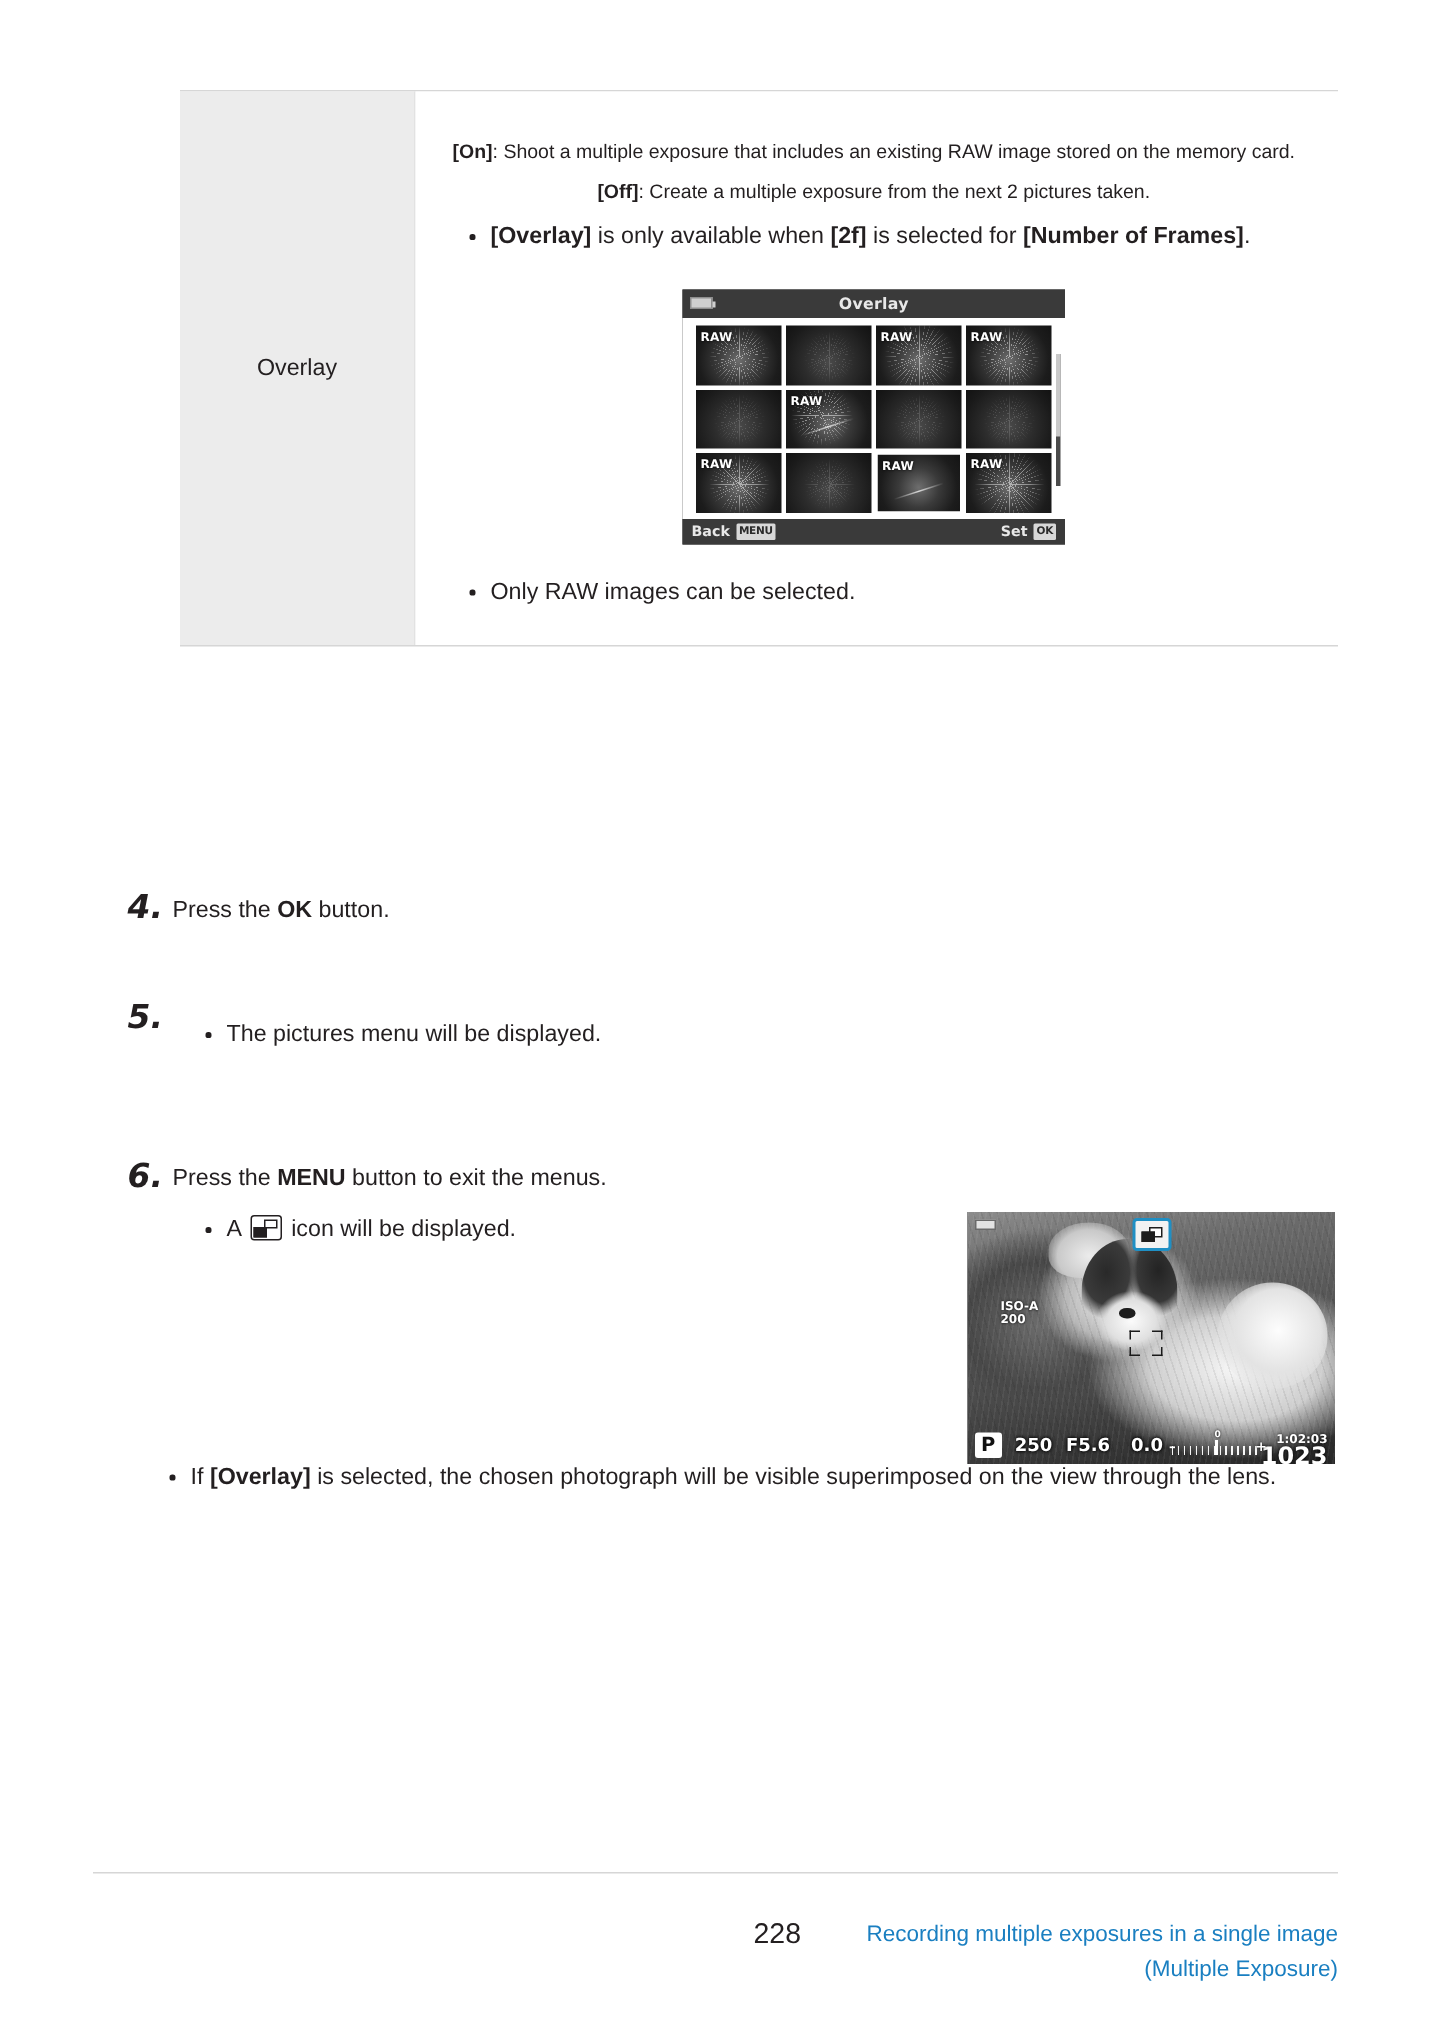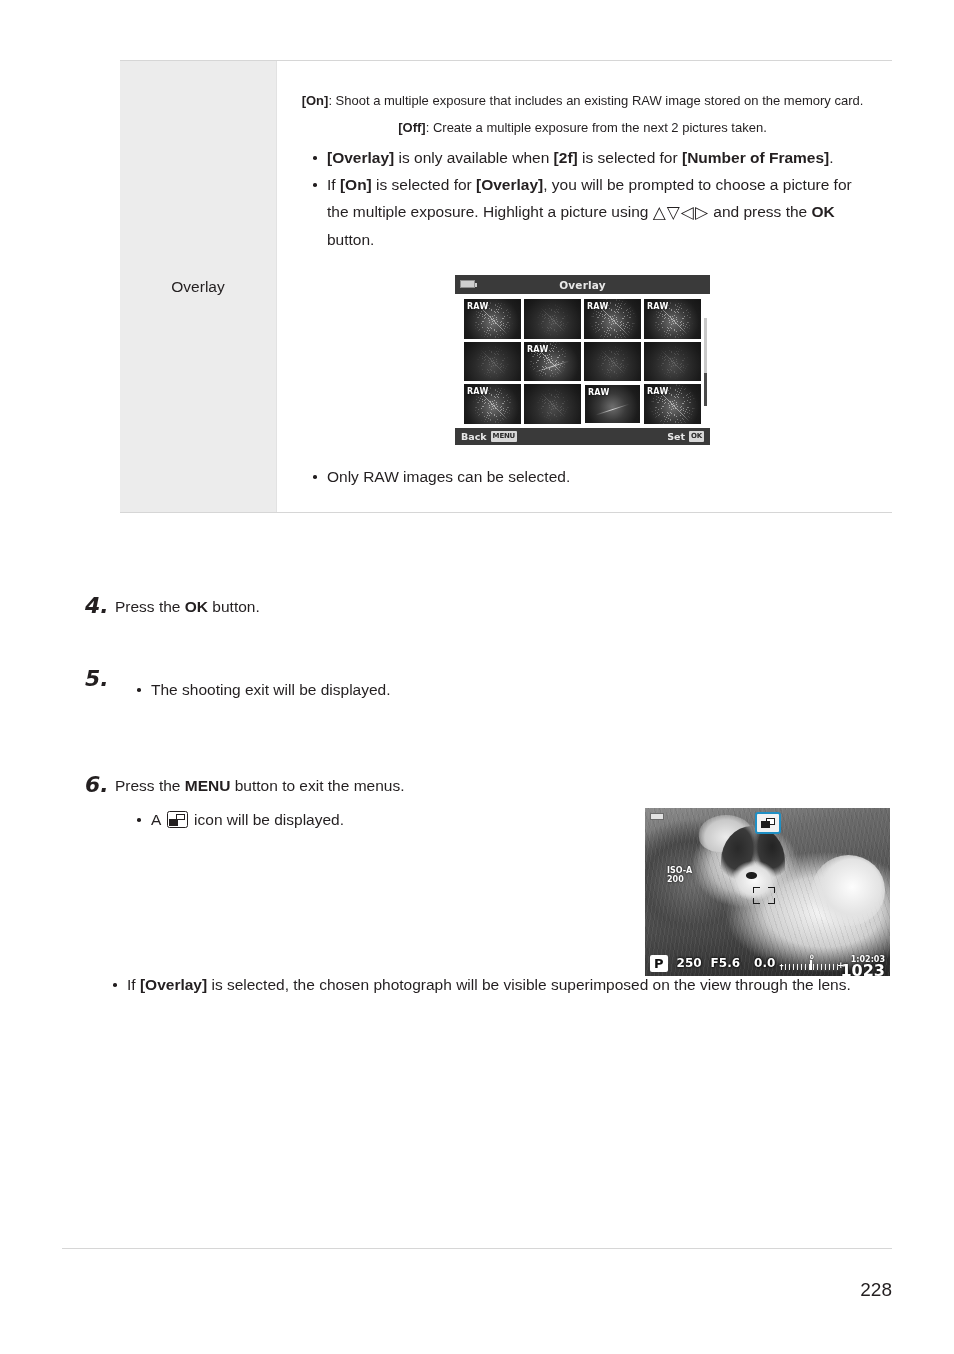--- a/index.html
+++ b/index.html
@@ -539,21 +539,20 @@
   </div>
 
   <div class="spec-body-cell">
 
     <p class="para"><b class="bold">[On]</b><span>: Shoot a multiple exposure that includes an existing RAW image stored on the memory card.</span></p>
 
     <p class="para"><b class="bold">[Off]</b><span>: Create a multiple exposure from the next 2 pictures taken.</span></p>
 
     <ul class="bl">
       <li><b class="bold">[Overlay]</b> is only available when <b class="bold">[2f]</b> is selected for <b class="bold">[Number of Frames]</b>.</li>
-      <li>If <b class="bold">[On]</b> is selected for <b class="bold">[Overlay]</b>, you will be prompted to choose a picture for the multiple exposure. Highlight a picture using <span class="arrows">△▽◁▷</span> and press the <b class="bold">OK</b> button.</li>
     </ul>
 
     <div class="overlay-screen">
       <div class="ov-topbar">
         <span class="batt-icon"></span>
         <span class="ov-title">Overlay</span>
       </div>
 
       <div class="ov-grid-wrap">
         <div class="ov-grid">
@@ -630,21 +629,21 @@
   <span class="step-num">4.</span>
   <div class="step-body">
     <p class="step-title">Press the <b class="bold">OK</b> button.</p>
   </div>
 </div>
 
 <div class="step" style="left:85px; top:668px; width:810px;">
   <span class="step-num">5.</span>
   <div class="step-body">
     <ul class="bl" style="margin-top:8px;">
-      <li>The shooting exit will be displayed.</li>
+      <li>The pictures menu will be displayed.</li>
     </ul>
   </div>
 </div>
 
 <div class="step" style="left:85px; top:774px; width:560px;">
   <span class="step-num">6.</span>
   <div class="step-body">
     <p class="step-title">Press the <b class="bold">MENU</b> button to exit the menus.</p>
     <ul class="bl" style="margin-top:8px;">
       <li><span>A</span> <span class="inline-me"><i class="back"></i><i class="front"></i></span> <span>icon will be displayed.</span></li>
@@ -703,13 +702,17 @@
   <div class="step-body">
     <ul class="bl" style="padding-left:0;">
       <li>If <b class="bold">[Overlay]</b> is selected, the chosen photograph will be visible superimposed on the view through the lens.</li>
     </ul>
   </div>
 </div>
 
 <div class="footer-rule"></div>
 <div class="footer">
   <span class="page-num">228</span>
+  <span class="running-title">
+    <span>Recording multiple exposures in a single image</span><br>
+    <span>(Multiple Exposure)</span>
+  </span>
 </div>
 
 </body></html>

